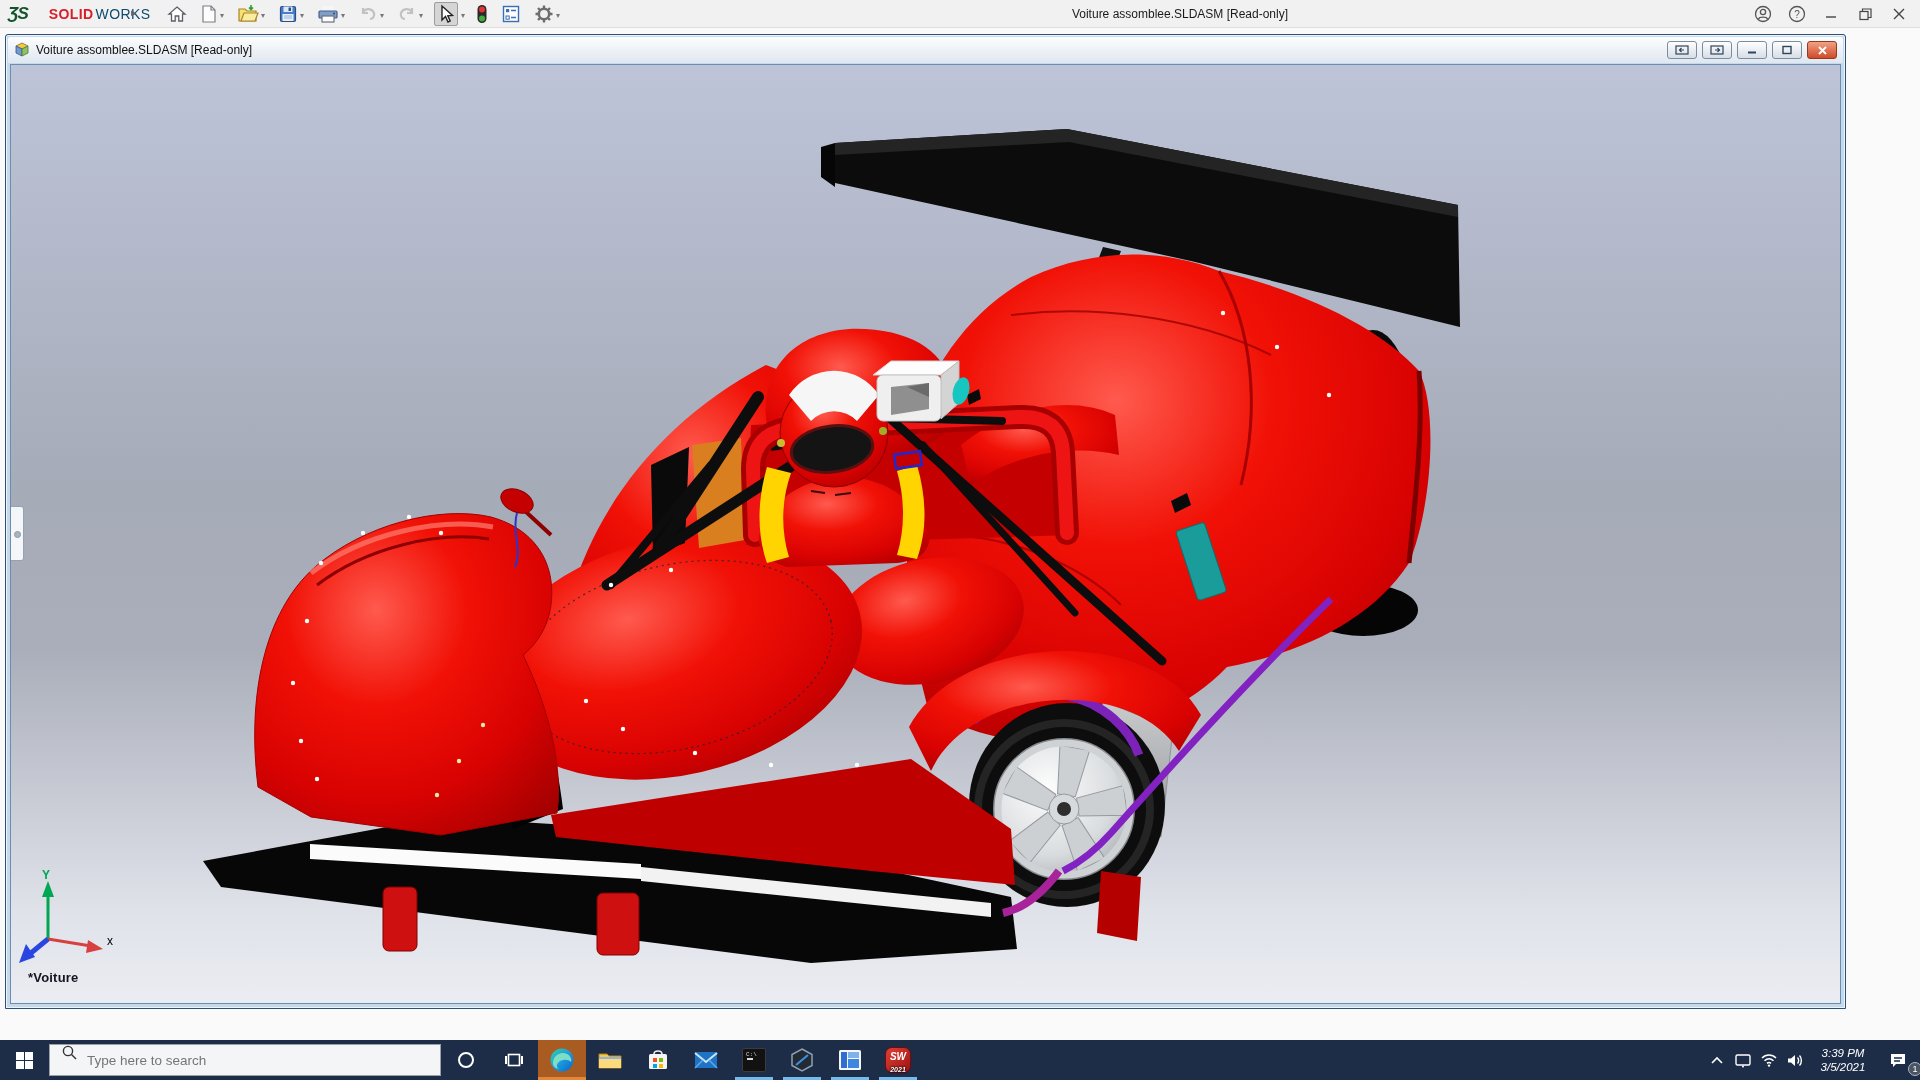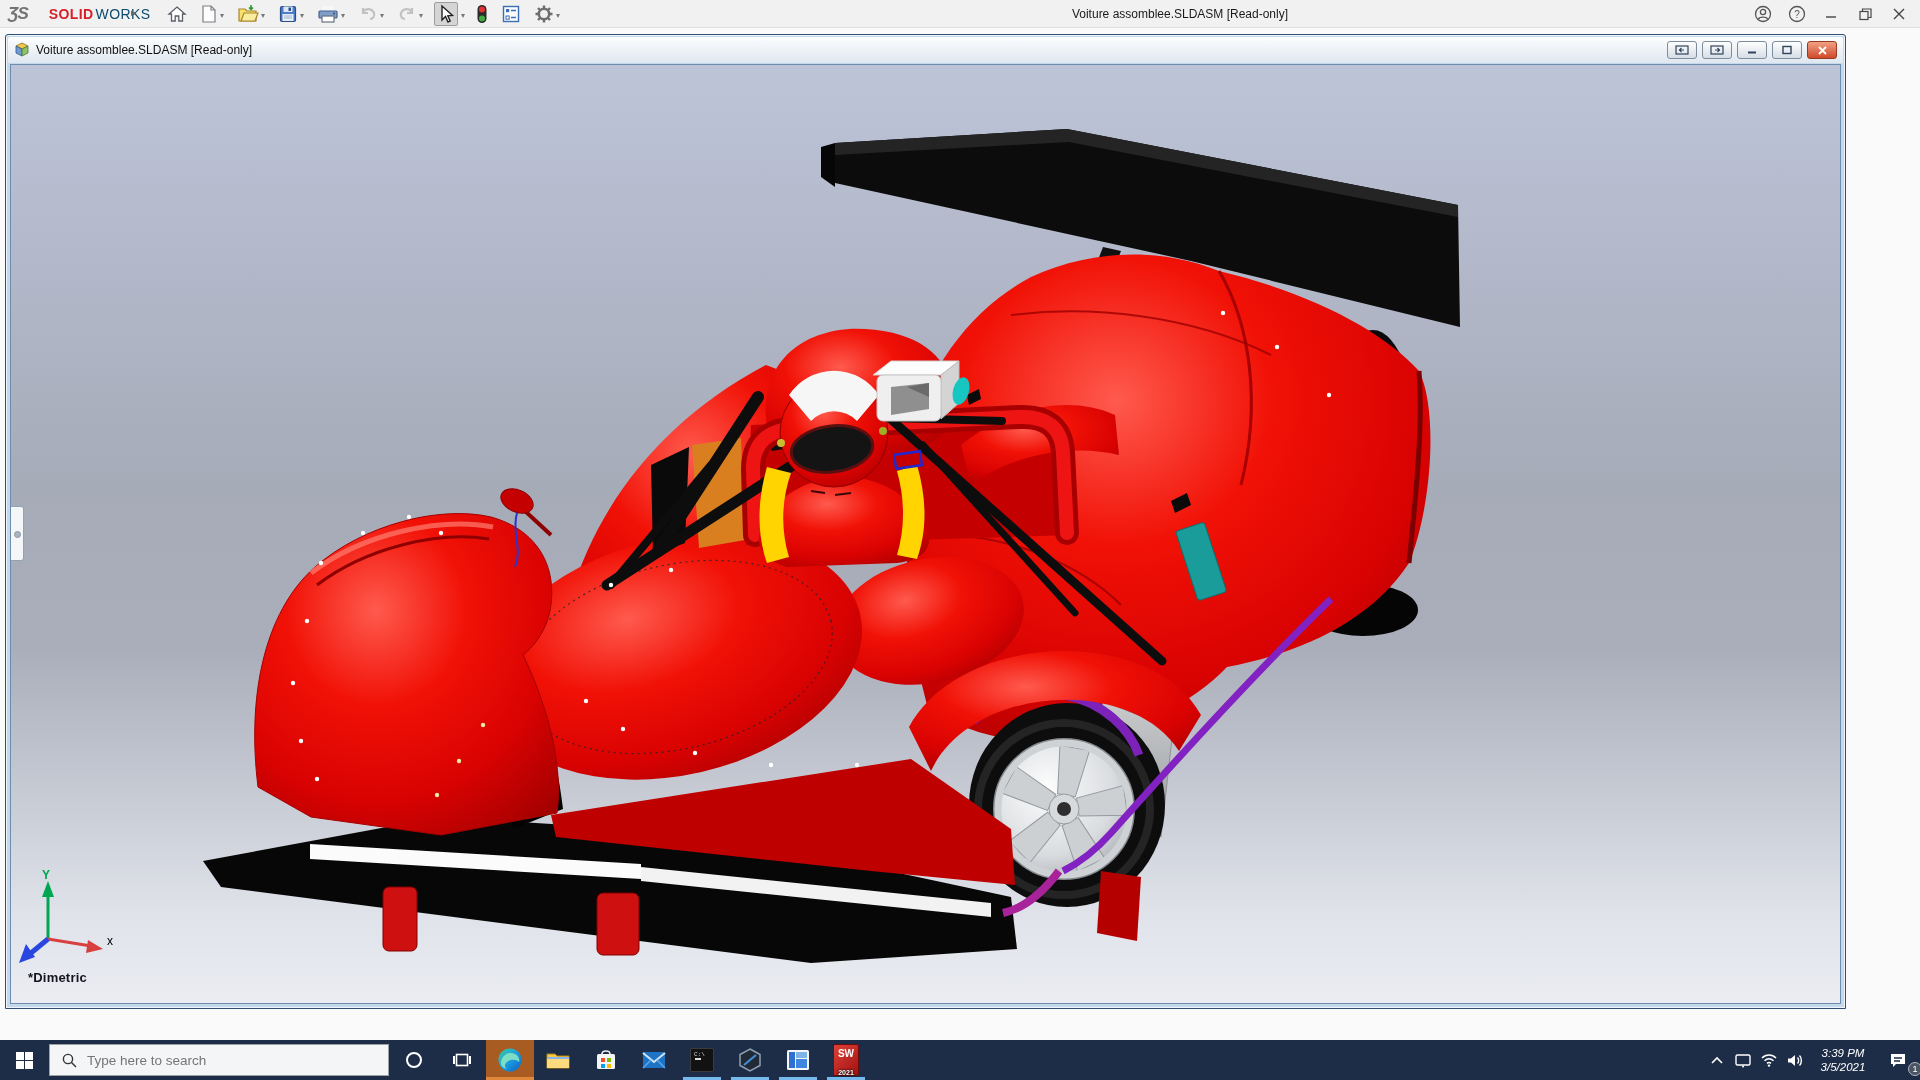--- a/index.html
+++ b/index.html
@@ -3,21 +3,21 @@
 <meta charset="utf-8">
 <style>
   * { margin:0; padding:0; box-sizing:border-box; }
   html,body { width:1920px; height:1080px; overflow:hidden; background:#fafafa;
               font-family:"Liberation Sans", sans-serif; }
 
   
   .titlebar { position:absolute; left:0; top:0; width:1920px; height:28px;
               background:#f1f1f1; border-bottom:1px solid #dedede; }
   .logo { position:absolute; left:8px; top:0; height:28px; display:flex; align-items:center; gap:2px; }
-  .logo .glyph { color:#737373; font-weight:bold; font-style:italic; font-size:17px; letter-spacing:-1px; }
+  .logo .glyph { color:#14532d; font-weight:bold; font-style:italic; font-size:17px; letter-spacing:-1px; }
   .logo .bold  { color:#d61f26; font-weight:bold; font-size:14px; letter-spacing:.4px; margin-left:19px;}
   .logo .light { color:#0c4a6e; font-weight:400; font-size:14px; letter-spacing:.4px; }
   .flyout { position:absolute; left:131px; top:6px; width:14px; height:16px; color:#666; font-size:11px; }
   .qat { position:absolute; left:165px; top:0; height:28px; display:flex; align-items:center; gap:9px; }
   .tool { display:flex; align-items:center; gap:2px; height:24px; padding:0 2px; border-radius:2px; }
   .tool svg { display:block; }
   .caret { font-size:8px; color:#777; transform:translateY(1px); }
   .tool.selected { background:#d5d5d5; border:1px solid #9d9d9d; }
   .apptitle { position:absolute; left:880px; top:0; width:600px; height:28px; line-height:28px;
               text-align:center; font-size:12px; color:#1a1a1a; white-space:nowrap; }
@@ -53,22 +53,22 @@
   
   .taskbar { position:absolute; left:0; top:1040px; width:1920px; height:40px;
              background:#1d2d47; display:flex; align-items:center; }
   .tb-btn { width:48px; height:40px; display:flex; align-items:center; justify-content:center;
             position:relative; flex:0 0 auto; }
   .tb-btn.running::after { content:""; position:absolute; left:5px; right:5px; bottom:0; height:3px;
                            background:#76b9ed; }
   .tb-btn.edge-active { background:#a85c22; }
   .tb-btn.edge-active::after { content:""; position:absolute; left:0; right:0; bottom:0; height:3px;
                                background:#e0873a; }
-  .searchbox { width:340px; height:32px; background:#f4f5f6; border:1px solid #9aa0a6;
-               display:flex; align-items:center; flex:0 0 auto; margin:16px 1px; }
+  .searchbox { width:392px; height:32px; background:#f4f5f6; border:1px solid #9aa0a6;
+               display:flex; flex:0 0 auto; margin:16px 1px; }
   .searchbox input { border:none; outline:none; background:transparent; font-size:13.5px;
                      color:#444; width:260px; font-family:"Liberation Sans",sans-serif; }
   .searchbox .mag { margin:0 10px 0 12px; }
   .tray { position:absolute; right:2px; top:0; height:40px; display:flex; align-items:center; }
   .tray-ic { width:26px; height:40px; display:flex; align-items:center; justify-content:center; }
   .clock { width:62px; text-align:center; color:#fff; font-size:11.5px; line-height:14px; margin:0 4px;font-style:italic; }
   .cmdtxt { position:absolute; left:3px; top:2px; font-size:6px; color:#ddd; font-family:"Liberation Mono",monospace; }
   .swyear { position:absolute; left:0; right:0; bottom:-1px; text-align:center; font-size:7px; font-weight:bold;
             color:#fff; text-shadow:0 0 2px #000, 0 0 2px #000; }
   .swletters { position:absolute; left:0; top:3px; width:100%; text-align:center; font-size:10px; font-weight:bold;
@@ -473,21 +473,21 @@
       <path d="M37,74 L37,30" stroke="#00a651" stroke-width="3"></path>
       <polygon points="37,16 31,32 43,32" fill="#00a651"></polygon>
       <text x="31" y="14" font-size="12" font-weight="bold" fill="#00a651" font-family="Liberation Sans">Y</text>
       <path d="M37,74 L80,81" stroke="#d84040" stroke-width="3"></path>
       <polygon points="92,84 77,75 75,88" fill="#d84040"></polygon>
       <text x="96" y="80" font-size="12" fill="#f0９:none" font-family="Liberation Sans">x</text>
       <path d="M37,74 L20,88" stroke="#2a46e0" stroke-width="5"></path>
       <polygon points="8,98 24,92 15,79" fill="#2a46e0"></polygon>
     </svg>
 
-    <div class="view-label">*Dimetric</div>
+    <div class="view-label">*Voiture</div>
   </div>
 </div>
 
 <div class="taskbar">
   <div class="tb-btn">
     <svg width="17" height="17" viewBox="0 0 17 17">
         <rect x="0" y="0" width="8" height="8" fill="#fff"></rect>
         <rect x="9" y="0" width="8" height="8" fill="#fff"></rect>
         <rect x="0" y="9" width="8" height="8" fill="#fff"></rect>
         <rect x="9" y="9" width="8" height="8" fill="#fff"></rect>
@@ -564,21 +564,21 @@
   </div>
   <div class="tb-btn running">
     <svg width="26" height="24" viewBox="0 0 26 24">
         <rect x="2" y="2" width="22" height="20" rx="1.5" fill="#f4f6f9"></rect>
         <rect x="4" y="4" width="6" height="16" fill="#2f6fd0"></rect>
         <rect x="11" y="4" width="11" height="6" fill="#7fb3e8"></rect>
         <rect x="11" y="11" width="11" height="9" fill="#3f86e0"></rect>
       </svg>
   </div>
   <div class="tb-btn running">
-    <div style="position:relative;width:26px;height:32px;background:linear-gradient(135deg,#e04036,#9e1212);border-radius:2px;border:1px solid #6e0c0c;">
+    <div style="position:relative;width:26px;height:26px;background:linear-gradient(135deg,#e04036,#9e1212);border-radius:7px;border:1px solid #6e0c0c;font-style:italic;">
       <span class="swletters">SW</span>
       <span class="swyear">2021</span>
     </div>
   </div>
 
   <div class="tray">
     <div class="tray-ic">
       <svg width="12" height="8" viewBox="0 0 12 8">
           <path d="M1 7 L6 2 L11 7" fill="none" stroke="#fff" stroke-width="1.6"></path>
         </svg>

